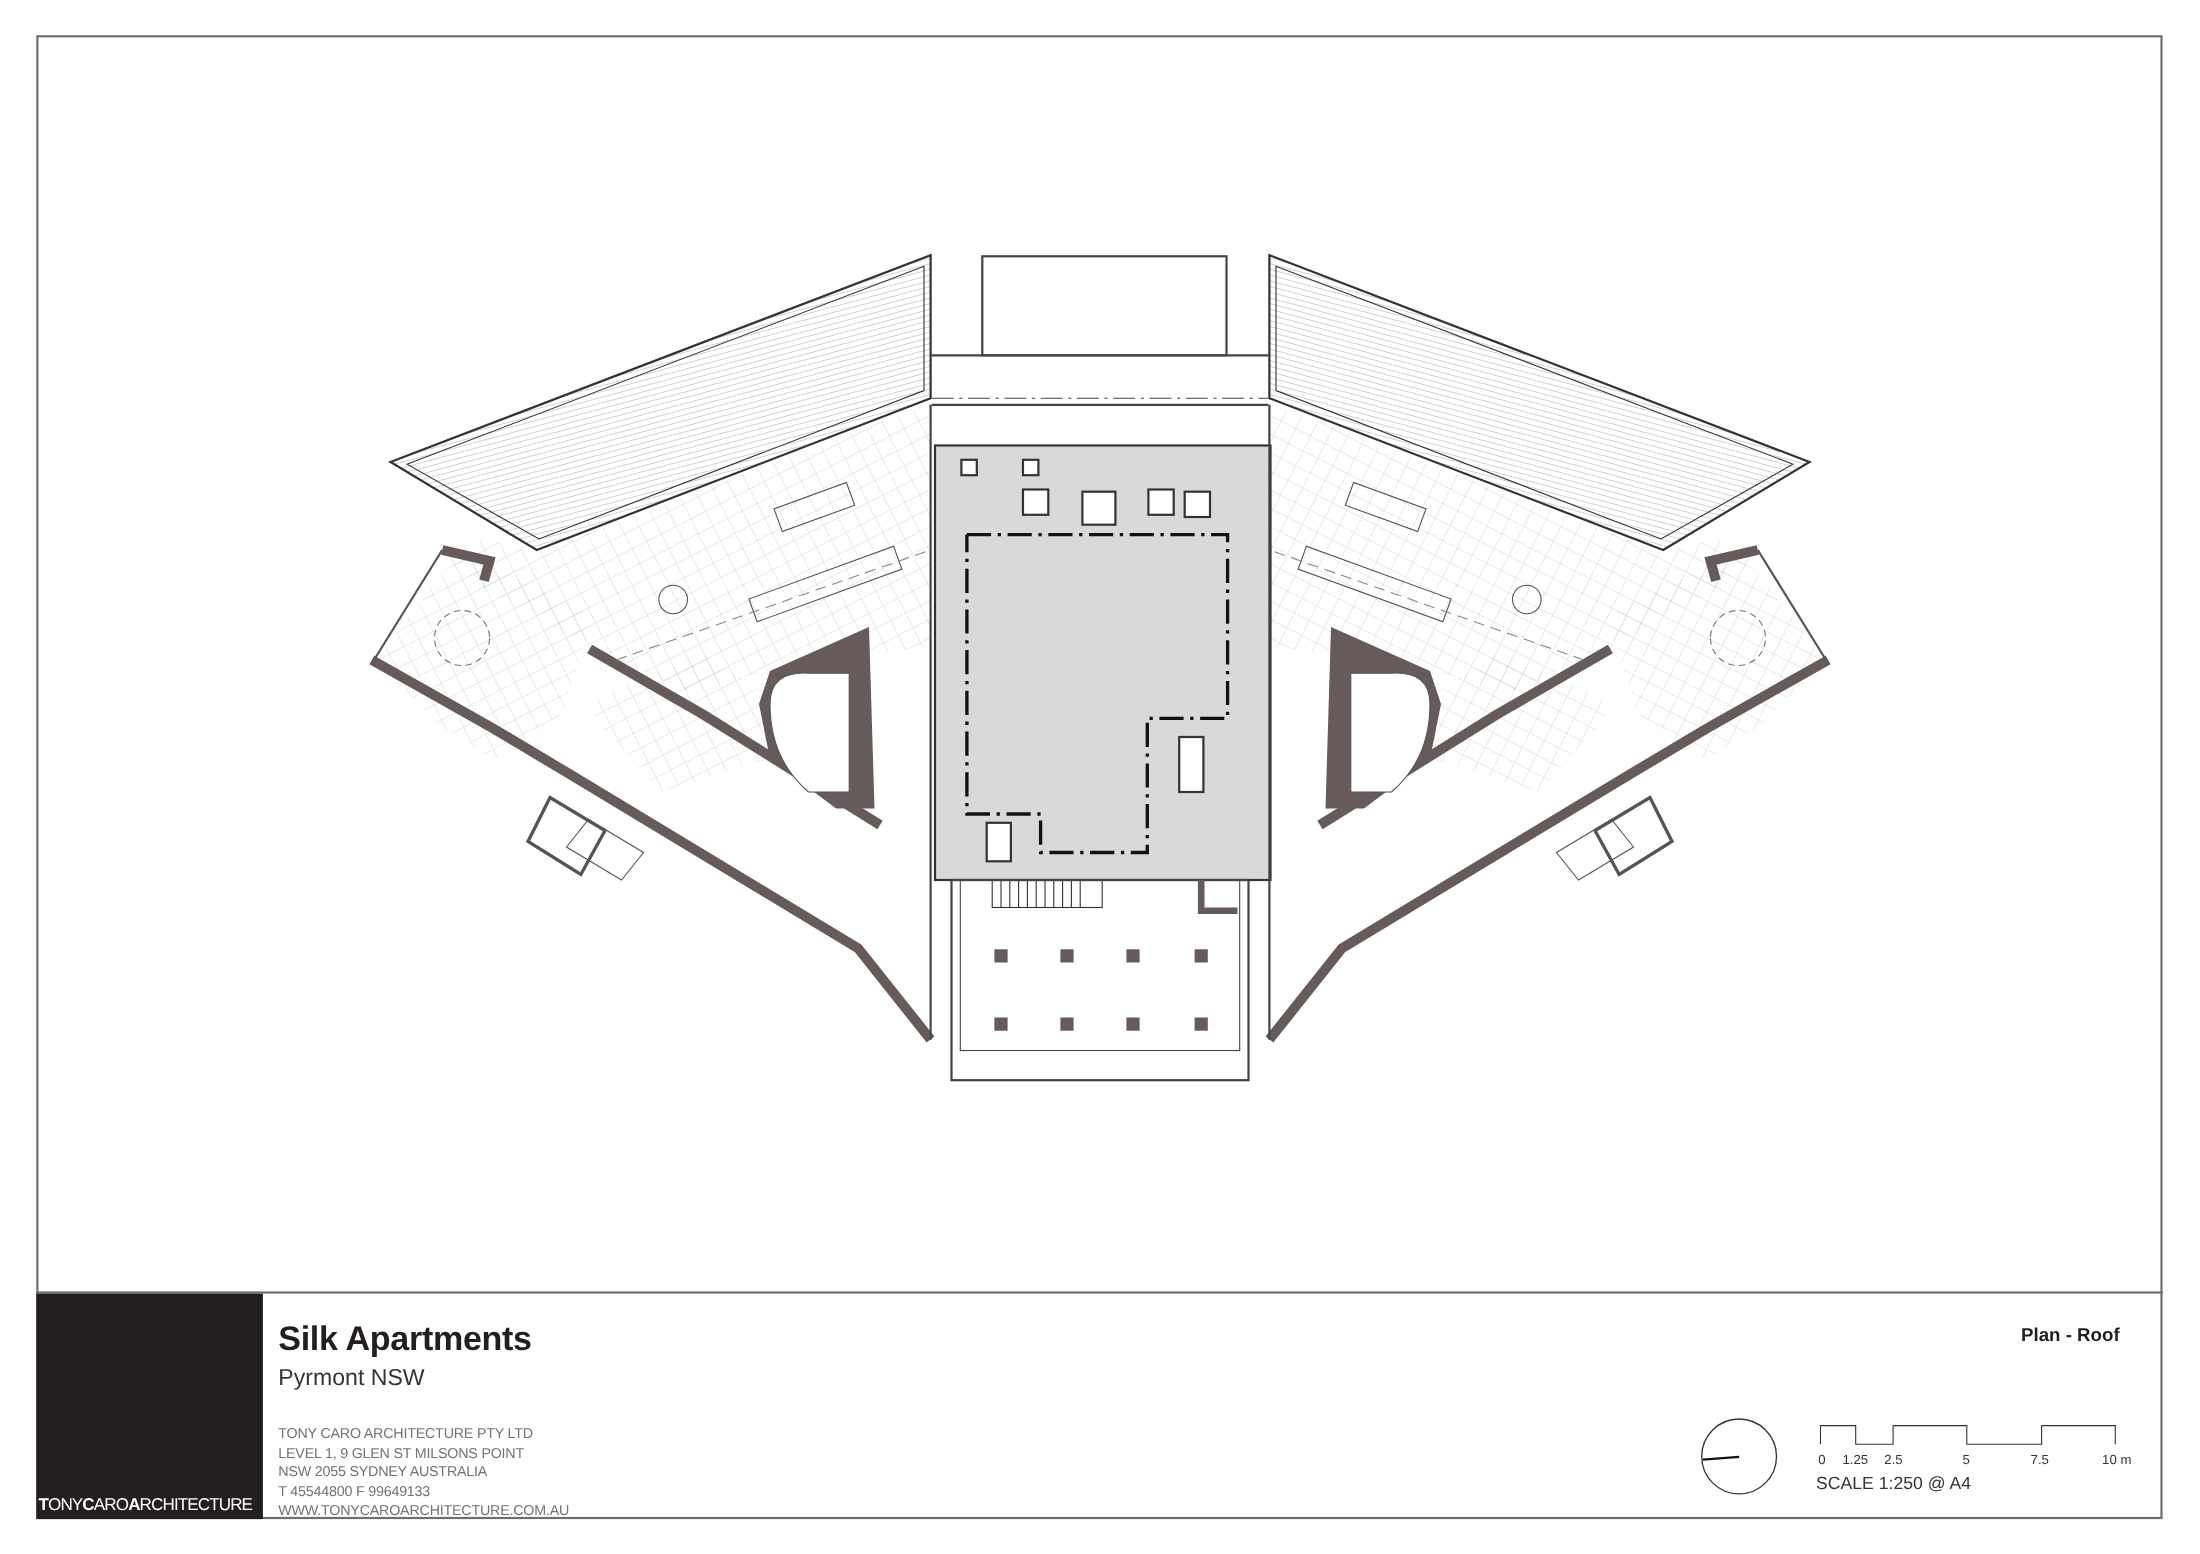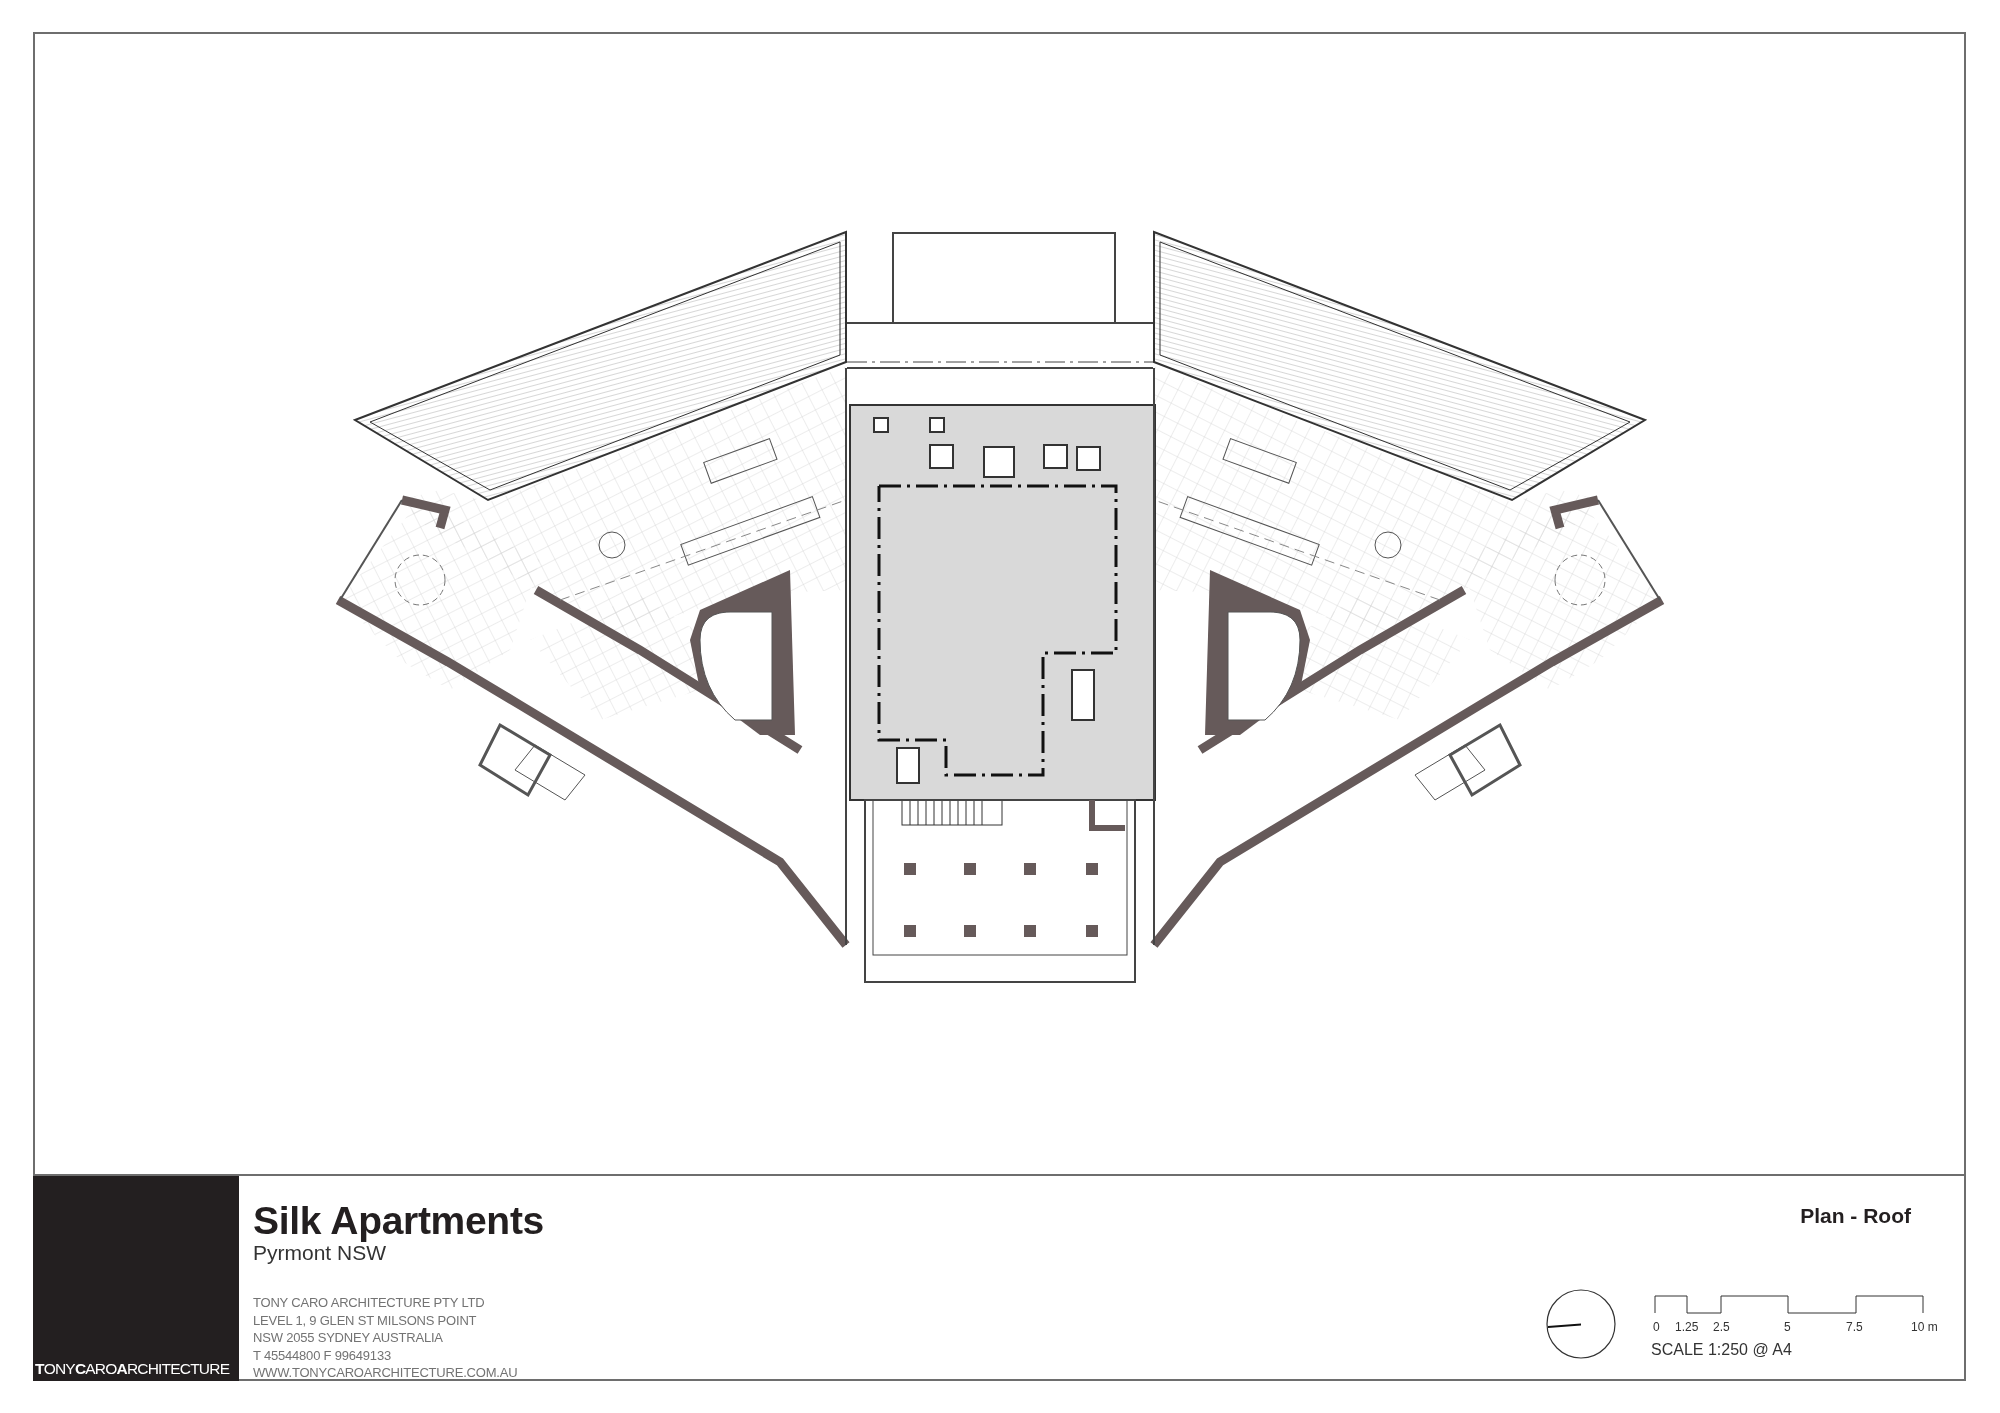--- a/index.html
+++ b/index.html
@@ -7,24 +7,24 @@
          font-family:"Liberation Sans", sans-serif; color:#231f20; }
   .frame { position:absolute; left:33px; top:32px; width:1933px; height:1349px;
            border:2px solid #6e6e6e; box-sizing:border-box; }
   .drawing { position:absolute; left:0; top:0; width:2000px; height:1413px; }
   .titleblock { position:absolute; left:33px; top:1174px; width:1933px; height:207px;
                 border-top:2px solid #6e6e6e; box-sizing:border-box; }
   .logo-block { position:absolute; left:0; top:0; width:206px; height:205px; background:#231f20; }
   .logo-text { position:absolute; left:2px; bottom:3px; color:#fff; font-size:15.5px;
                letter-spacing:-0.8px; white-space:nowrap; }
   .logo-text b { font-weight:bold; }
-  .proj-title { position:absolute; left:220px; top:23px; font-size:39px; font-weight:bold; letter-spacing:-0.3px; }
+  .proj-title { position:absolute; left:220px; top:23px; font-size:31px; font-weight:bold; letter-spacing:-0.3px; }
   .proj-sub { position:absolute; left:220px; top:65px; font-size:21px; color:#333;text-align:right; }
   .addr { position:absolute; left:220px; top:118px; font-size:13px; line-height:17.5px; color:#737373; letter-spacing:-0.2px; }
-  .sheet-title { position:absolute; right:55px; top:28px; font-size:21px; font-weight:bold; }
+  .sheet-title { position:absolute; right:39px; top:28px; font-size:17px; font-weight:bold; }
   .north { position:absolute; left:1512px; top:112px; }
   .scalebar { position:absolute; left:1620px; top:115px; }
   .scale-label { position:absolute; left:1618px; top:165px; font-size:16px; color:#333; }
 </style>
 </head>
 <body>
 
 <div class="frame"></div>
 
 <svg class="drawing" viewBox="0 0 2000 1413" xmlns="http://www.w3.org/2000/svg">

